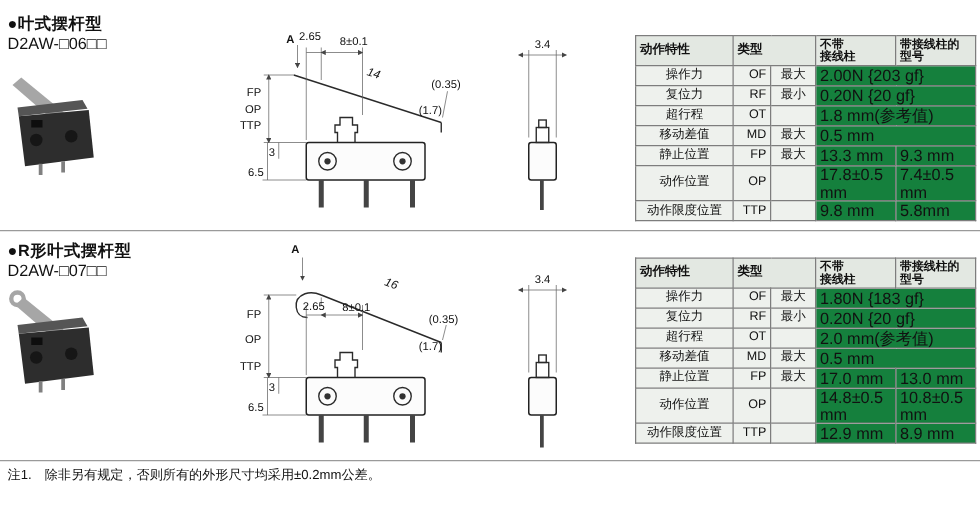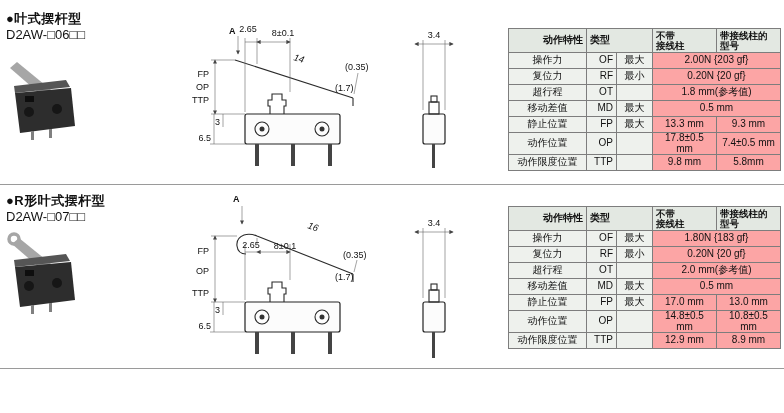--- a/index.html
+++ b/index.html
@@ -6,26 +6,26 @@
   html,body{margin:0;padding:0;background:#fff}
   body{font-family:"Liberation Sans","DejaVu Sans",sans-serif;color:#111}
   .page{position:relative;width:784px;height:396px;background:#fff;overflow:hidden}
   .sec-title{position:absolute;font-size:13px;font-weight:bold;letter-spacing:.5px}
   .sec-model{position:absolute;font-size:13px}
   .photo,.drawing{position:absolute}
   .divider{position:absolute;left:0;width:784px;height:1px;background:#9a9a9a}
   .spec{position:absolute;border-collapse:collapse;table-layout:fixed;width:272px;font-size:10px}
   .spec th,.spec td{border:1px solid #7d7d7d;padding:0 3px;height:16px;line-height:1.05;overflow:hidden}
   .spec th{background:#e3e8e2;font-weight:bold;text-align:left;height:24px}
-  .spec th.t-l{text-align:right}
+  .spec th.t-l{text-align:left}
   .spec th.pre{white-space:pre-line;font-size:9.5px}
   .spec td.lbl{background:#eef1ed;text-align:center}
   .spec td.code{background:#eef1ed;text-align:right}
   .spec td.qual{background:#eef1ed;text-align:center}
-  .spec td.val{text-align:center;background:#fca5a5;font-size:10px}
+  .spec td.val{text-align:left;background:#15803d;font-size:13px}
   .c1{width:78px}.c2{width:30px}.c3{width:36px}.c4{width:64px}.c5{width:64px}
   .note{position:absolute;font-size:10.5px}
   svg text{font-family:"Liberation Sans","DejaVu Sans",sans-serif}
   .dimtxt{font-size:9px;fill:#111}
   .dimtxt-i{font-size:9.5px;font-style:italic;fill:#111}
   .ln{stroke:#2a2a2a;stroke-width:1.1;fill:none}
   .thin{stroke:#666;stroke-width:0.6;fill:none}
   .body-ln{stroke:#222;stroke-width:1.2;fill:#fcfcfc}
 </style>
 </head>
@@ -313,15 +313,16 @@
       <td class="lbl">动作限度位置</td>
       <td class="code">TTP</td>
       <td class="qual"></td>
       <td class="val">12.9 mm</td>
       <td class="val">8.9 mm</td>
     </tr>
   </tbody>
     </table>
 
   <div class="divider" style="top:368px"></div>
+  <div class="note" style="left:6px;top:373px">注1.　除非另有规定，否则所有的外形尺寸均采用±0.2mm公差。</div>
   <div class="divider" style="top:407px"></div>
 
 </div>
 
 </body></html>

